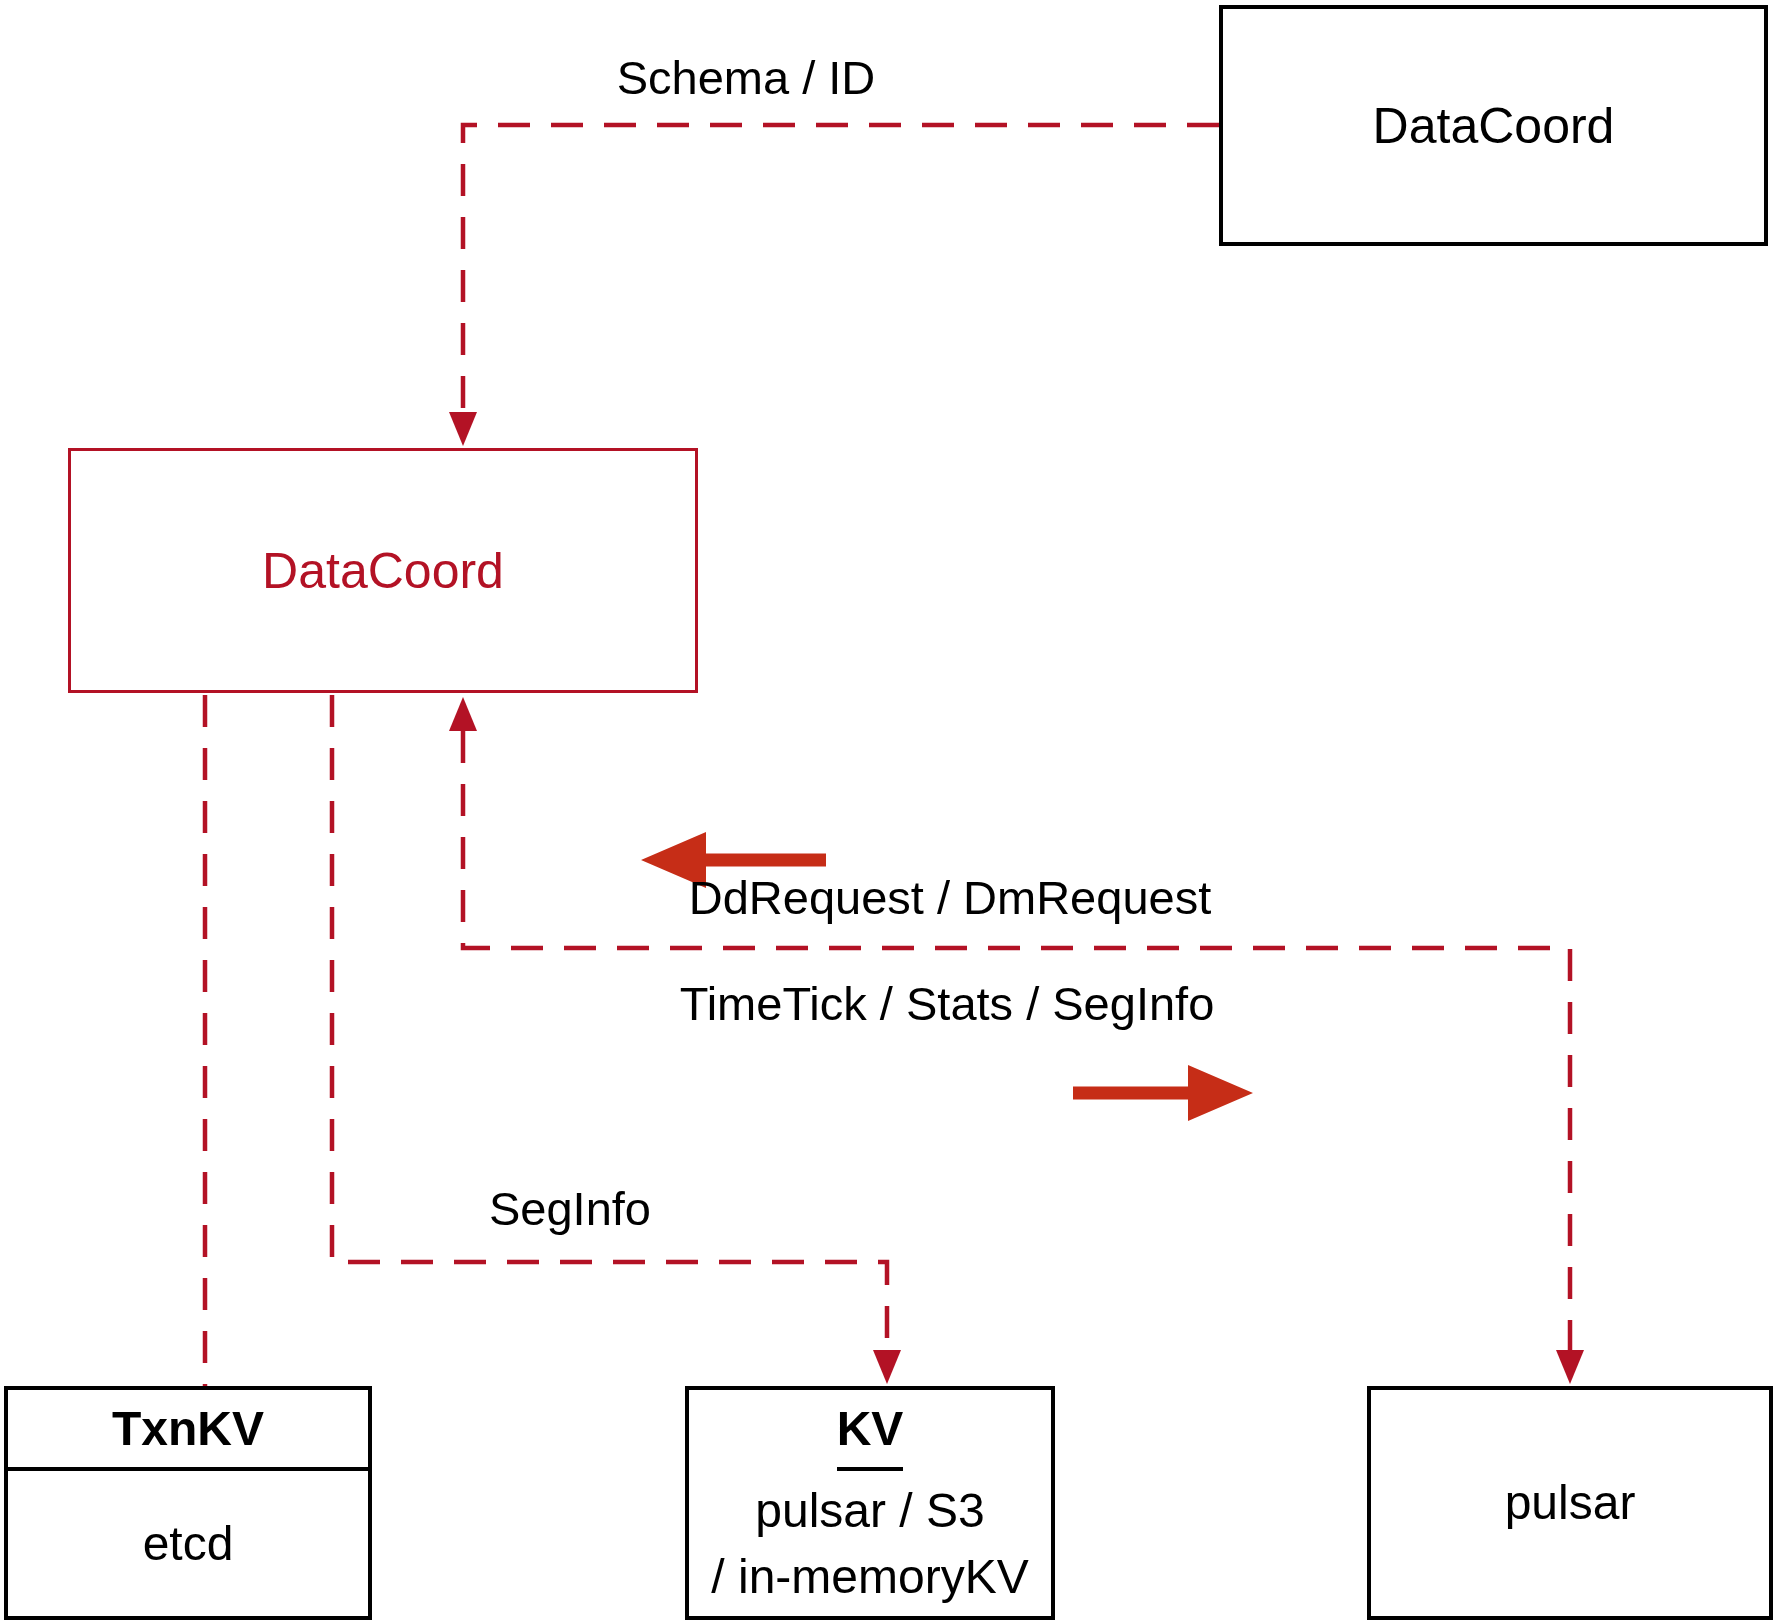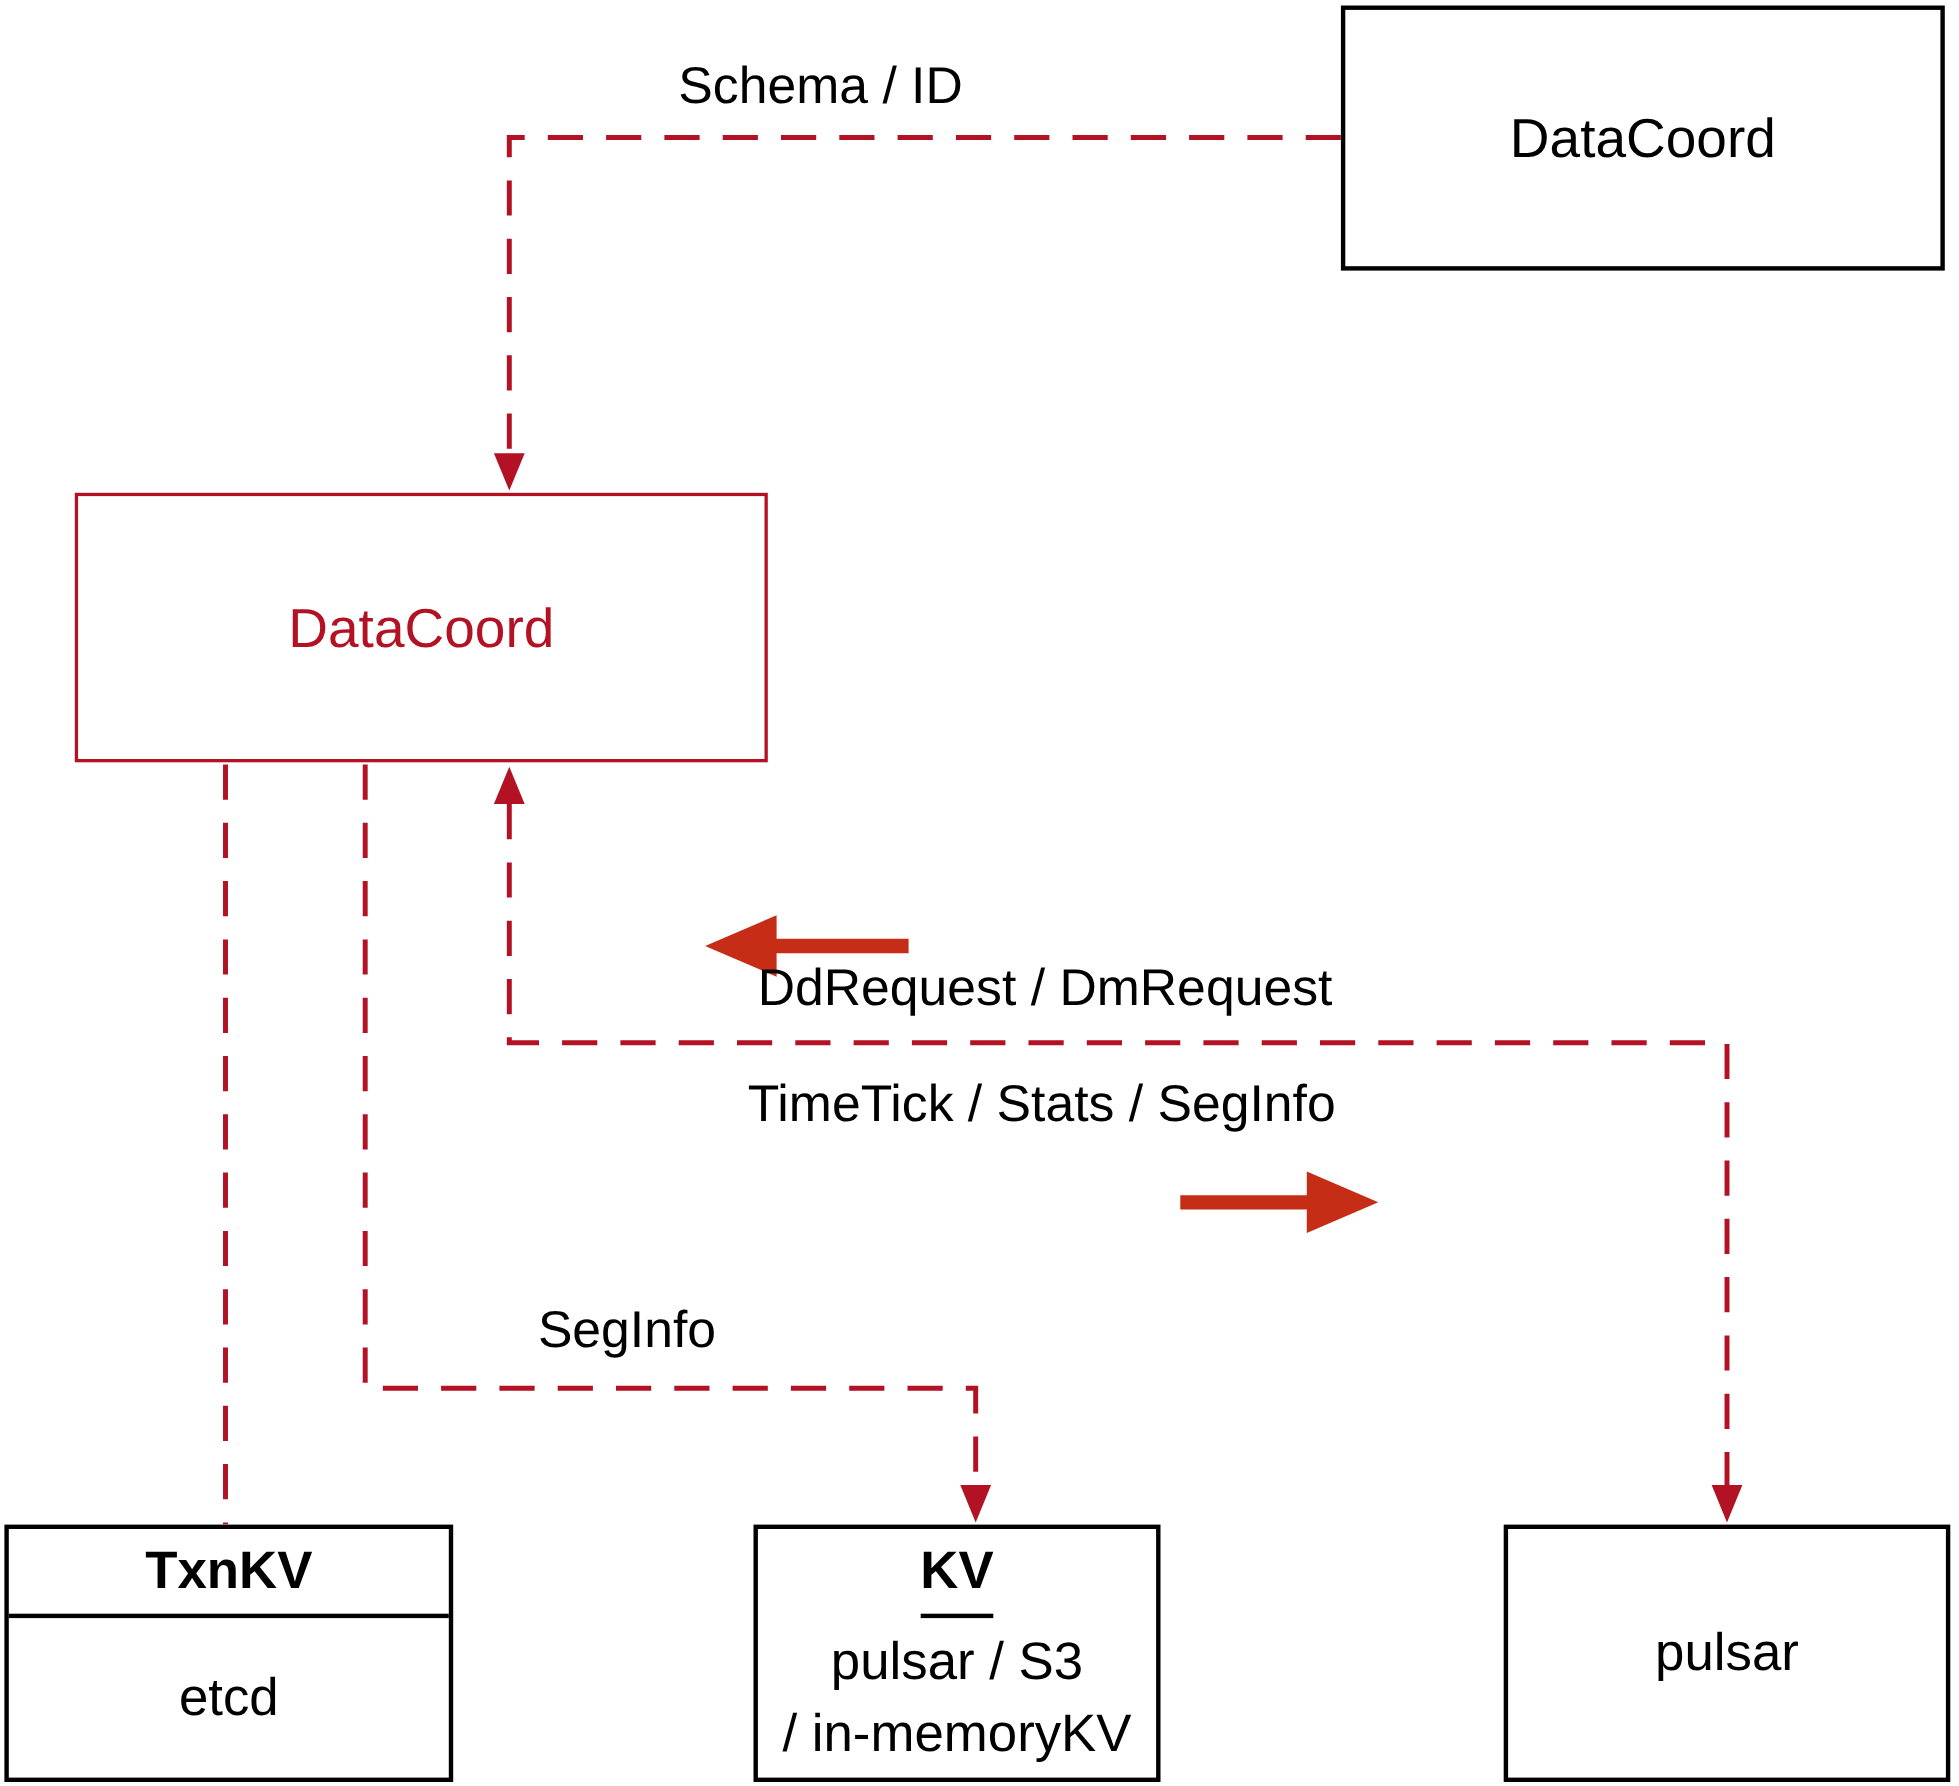--- a/index.html
+++ b/index.html
@@ -43,21 +43,21 @@
     border:3px solid var(--line-red);
     color:var(--line-red);
   }
 
   .store{
     position:absolute;
     box-sizing:border-box;
     border:4px solid #000000;
     background:#ffffff;
     display:flex;flex-direction:column;
-    width:408px;height:234px;top:1386px;
+    width:368px;height:234px;top:1386px;
   }
   #txnkv{left:4px;}
   #kv{left:685px;width:370px;align-items:center;}
   #msgstream{left:1367px;width:406px;}
   .store-header{
     box-sizing:border-box;
     height:81px;
     border-bottom:4px solid #000000;
     display:flex;align-items:center;justify-content:center;
     font-weight:bold;font-size:48px;white-space:nowrap;

